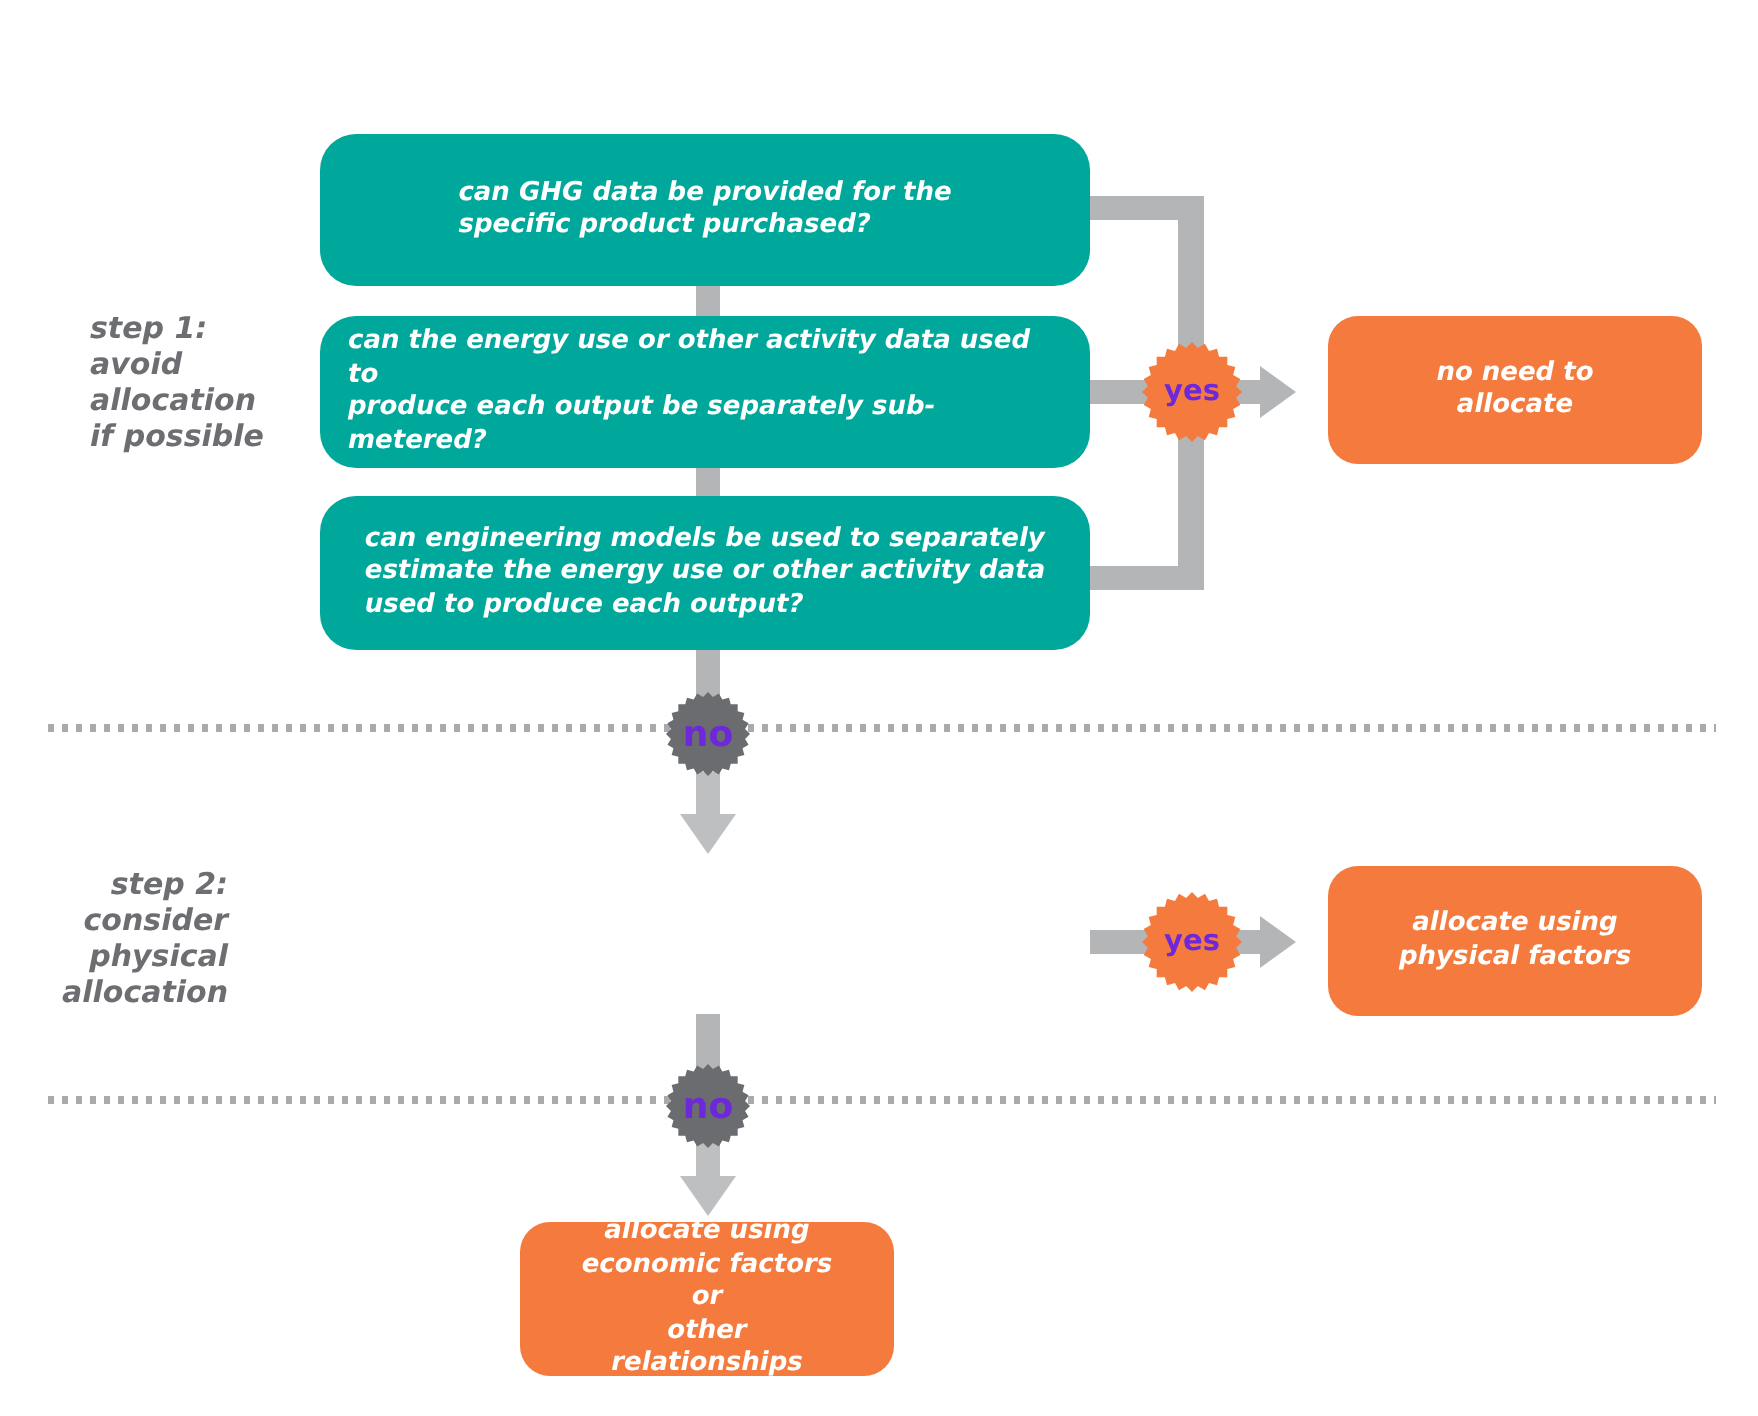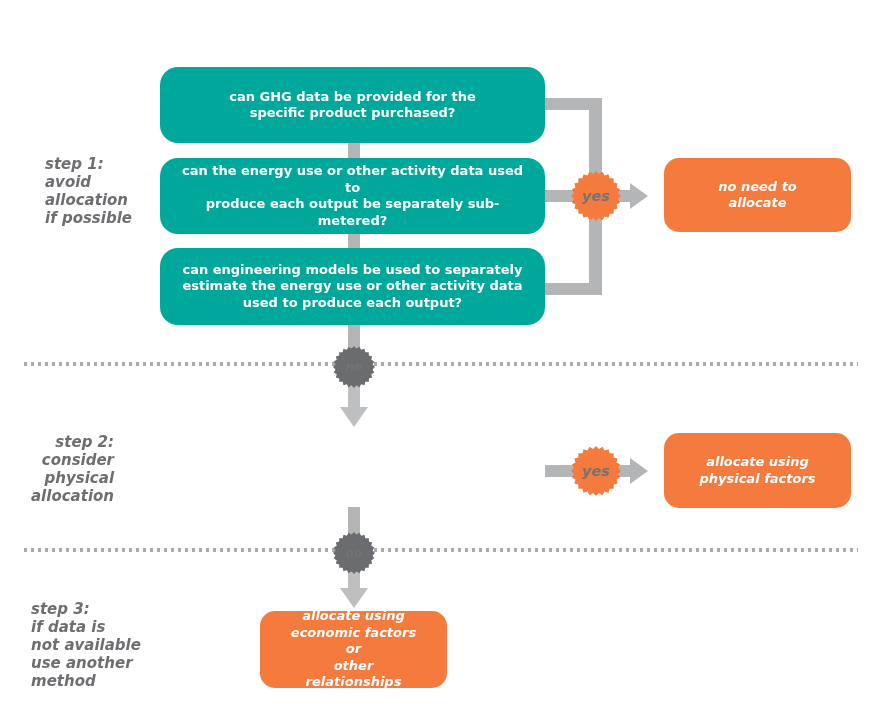--- a/index.html
+++ b/index.html
@@ -8,66 +8,61 @@
     font-family:"DejaVu Sans", sans-serif; overflow:hidden;
   }
   
   .fig-title{position:absolute; left:28px; top:20px; font-size:15.5px; font-weight:bold; color:var(--title_gray); letter-spacing:.1px;}
   .fig-title .fig-label{color:var(--teal); margin-right:5px;}
   
   .step-label{position:absolute; left:31px; color:var(--text_gray); font-style:italic; font-weight:bold;
     font-size:15px; line-height:18px; white-space:pre-line;}
   
   .qbox{position:absolute; left:160px; width:385px; background:var(--teal); border-radius:18px;
-    display:flex; align-items:center; justify-content:center; text-align:center; color:#fff;
-    font-weight:bold; font-size:13px; line-height:16.5px; white-space:pre-line;
+    display:flex; align-items:center; justify-content:center; text-align:left; color:#fff;
+    font-style:italic; font-weight:bold; font-size:13px; line-height:16.5px; white-space:pre-line;
     box-sizing:border-box; padding:6px 14px; z-index:2;}
   
   .rbox{position:absolute; background:var(--orange); border-radius:15px;
     display:flex; align-items:center; justify-content:center; text-align:center; color:#fff;
     font-style:italic; font-weight:bold; font-size:13px; line-height:16.5px; white-space:pre-line;
     box-sizing:border-box; padding:4px 26px; z-index:2;}
   
   .conn{position:absolute; background:var(--line_gray); z-index:1;}
   .arrow-right-head{position:absolute; width:0; height:0; z-index:1;
     border-top:13px solid transparent; border-bottom:13px solid transparent; border-left:18px solid var(--line_gray);}
   .arrow-shaft-light{position:absolute; background:var(--arrow_light); z-index:1;}
   .arrow-down-head{position:absolute; width:0; height:0; z-index:1;
     border-left:14px solid transparent; border-right:14px solid transparent; border-top:20px solid var(--arrow_light);}
   
   .dotted{position:absolute; left:24px; width:834px; height:4px; z-index:0;
     background:repeating-linear-gradient(90deg, var(--dots_gray) 0 3px, transparent 3px 7px);}
   
   .seal-badge{position:absolute; z-index:3; display:flex; align-items:center; justify-content:center;}
   .seal-badge svg{position:absolute; inset:0; width:100%; height:100%;}
-  .seal-badge .seal-text{position:relative; color:#737373; font-style:italic; font-weight:bold; z-index:1;}
+  .seal-badge .seal-text{position:relative; color:#6d28d9; font-weight:bold; z-index:1;}
   .yes-badge{left:571px; width:50px; height:50px;}
   .yes-badge .seal-text{font-size:14.5px;}
   .no-badge{left:333px; width:42px; height:42px;}
-  .no-badge .seal-text{font-size:12px;}
+  .no-badge .seal-text{font-size:18px;}
 </style>
 </head>
 <body>
 
 <div id="canvas">
 
 
   <div class="step-label" style="top:155px;margin-left:14px;">step 1:
 avoid
 allocation
 if possible</div>
   <div class="step-label" style="top:433px;text-align:right;">step 2:
 consider
 physical
 allocation</div>
-  <div class="step-label" style="top:600px;">step 3:
-if data is
-not available
-use another
-method</div>
 
   <div class="dotted" style="top:362px;"></div>
   <div class="dotted" style="top:548px;"></div>
 
   <div class="conn" style="left:348px; top:140px; width:12px; height:21px;"></div>
   <div class="conn" style="left:348px; top:231px; width:12px; height:20px;"></div>
   <div class="conn" style="left:348px; top:322px; width:12px; height:30px;"></div>
 
   <div class="conn" style="left:545px; top:98px; width:57px; height:12px;"></div>
   <div class="conn" style="left:589px; top:98px; width:13px; height:197px;"></div>

